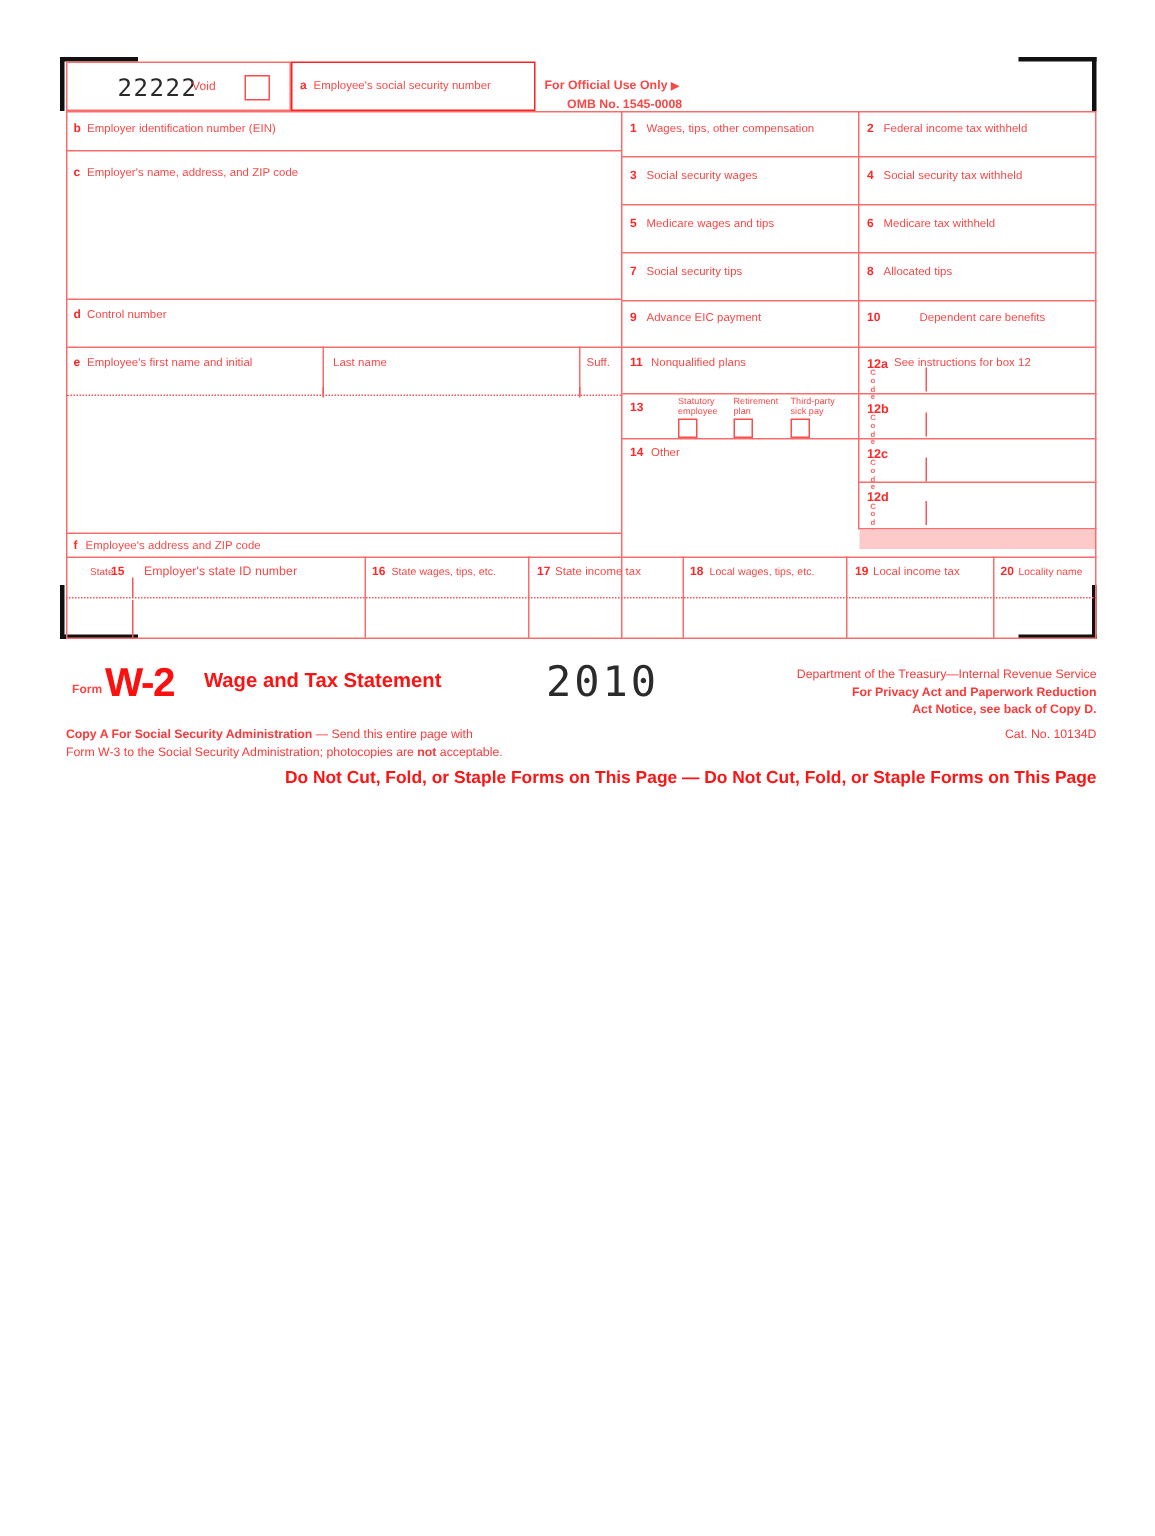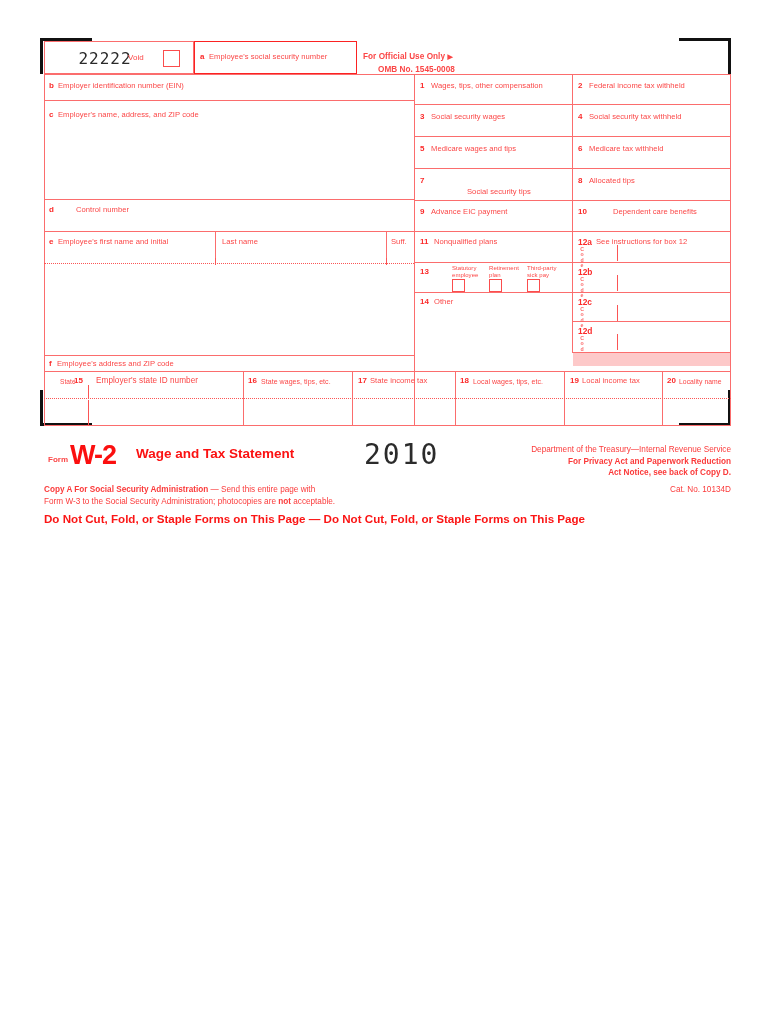--- a/index.html
+++ b/index.html
@@ -95,21 +95,21 @@
   <div class="abs" style="left:44px;top:100px;width:370px;height:1px;background:#fb6d6d;"></div>
   <div class="abs bnum" style="left:49px;top:81px;">b</div>
   <div class="abs lbl" style="left:58px;top:81px;">Employer identification number (EIN)</div>
 
   <div class="abs" style="left:44px;top:199px;width:370px;height:1px;background:#fb6d6d;"></div>
   <div class="abs bnum" style="left:49px;top:110px;">c</div>
   <div class="abs lbl" style="left:58px;top:110px;">Employer's name, address, and ZIP code</div>
 
   <div class="abs" style="left:44px;top:231px;width:370px;height:1px;background:#fb6d6d;"></div>
   <div class="abs bnum" style="left:49px;top:205px;">d</div>
-  <div class="abs lbl" style="left:58px;top:205px;margin-left:18px;">Control number</div>
+  <div class="abs lbl" style="left:58px;top:205px;">Control number</div>
 
   <div class="abs bnum" style="left:49px;top:237px;">e</div>
   <div class="abs lbl" style="left:58px;top:237px;">Employee's first name and initial</div>
   <div class="abs" style="left:215px;top:231px;width:1px;height:32px;background:#fb6d6d;"></div>
   <div class="abs lbl" style="left:222px;top:237px;">Last name</div>
   <div class="abs" style="left:386px;top:231px;width:1px;height:32px;background:#fb6d6d;"></div>
   <div class="abs lbl" style="left:391px;top:237px;">Suff.</div>
 
   <div class="dotrow" style="left:44px;top:263px;width:370px;"></div>
   <div class="vtick" style="left:215px;top:258px;height:7px;"></div>
@@ -138,21 +138,21 @@
   <div class="abs lbl" style="left:431px;top:112px;">Social security wages</div>
   <div class="abs bnum" style="left:578px;top:112px;">4</div>
   <div class="abs lbl" style="left:589px;top:112px;">Social security tax withheld</div>
 
   <div class="abs bnum" style="left:420px;top:144px;">5</div>
   <div class="abs lbl" style="left:431px;top:144px;">Medicare wages and tips</div>
   <div class="abs bnum" style="left:578px;top:144px;">6</div>
   <div class="abs lbl" style="left:589px;top:144px;">Medicare tax withheld</div>
 
   <div class="abs bnum" style="left:420px;top:176px;">7</div>
-  <div class="abs lbl" style="left:431px;top:187px;margin-left:36px;">Social security tips</div>
+  <div class="abs lbl" style="left:431px;top:176px;">Social security tips</div>
   <div class="abs bnum" style="left:578px;top:176px;">8</div>
   <div class="abs lbl" style="left:589px;top:176px;">Allocated tips</div>
 
   <div class="abs bnum" style="left:420px;top:207px;">9</div>
   <div class="abs lbl" style="left:431px;top:207px;">Advance EIC payment</div>
   <div class="abs bnum" style="left:578px;top:207px;">10</div>
   <div class="abs lbl" style="left:592px;top:207px;padding-left:21px;">Dependent care benefits</div>
 
   <div class="abs bnum" style="left:420px;top:237px;">11</div>
   <div class="abs lbl" style="left:434px;top:237px;">Nonqualified plans</div>
@@ -238,15 +238,15 @@
   <div class="footline bold" style="left:513px;top:467px;text-align:right;width:218px;">Act Notice, see back of Copy D.</div>
   <div class="footline" style="left:513px;top:484px;text-align:right;width:218px;">Cat. No. 10134D</div>
 
   <div class="footline" style="left:44px;top:484px;">
     <span class="bold">Copy A For Social Security Administration</span><span> — Send this entire page with</span>
   </div>
   <div class="footline" style="left:44px;top:496px;">
     <span>Form W-3 to the Social Security Administration; photocopies are </span><span class="bold">not</span><span> acceptable.</span>
   </div>
 
-  <div class="abs" style="left:44px;top:512px;width:687px;text-align:left;font-size:11.6px;font-weight:bold;color:#fb1515;">Do Not Cut, Fold, or Staple Forms on This Page — Do Not Cut, Fold, or Staple Forms on This Page</div>
+  <div class="abs" style="left:44px;top:512px;width:687px;text-align:right;font-size:11.6px;font-weight:bold;color:#fb1515;">Do Not Cut, Fold, or Staple Forms on This Page — Do Not Cut, Fold, or Staple Forms on This Page</div>
 
 </div>
 
 </body></html>

